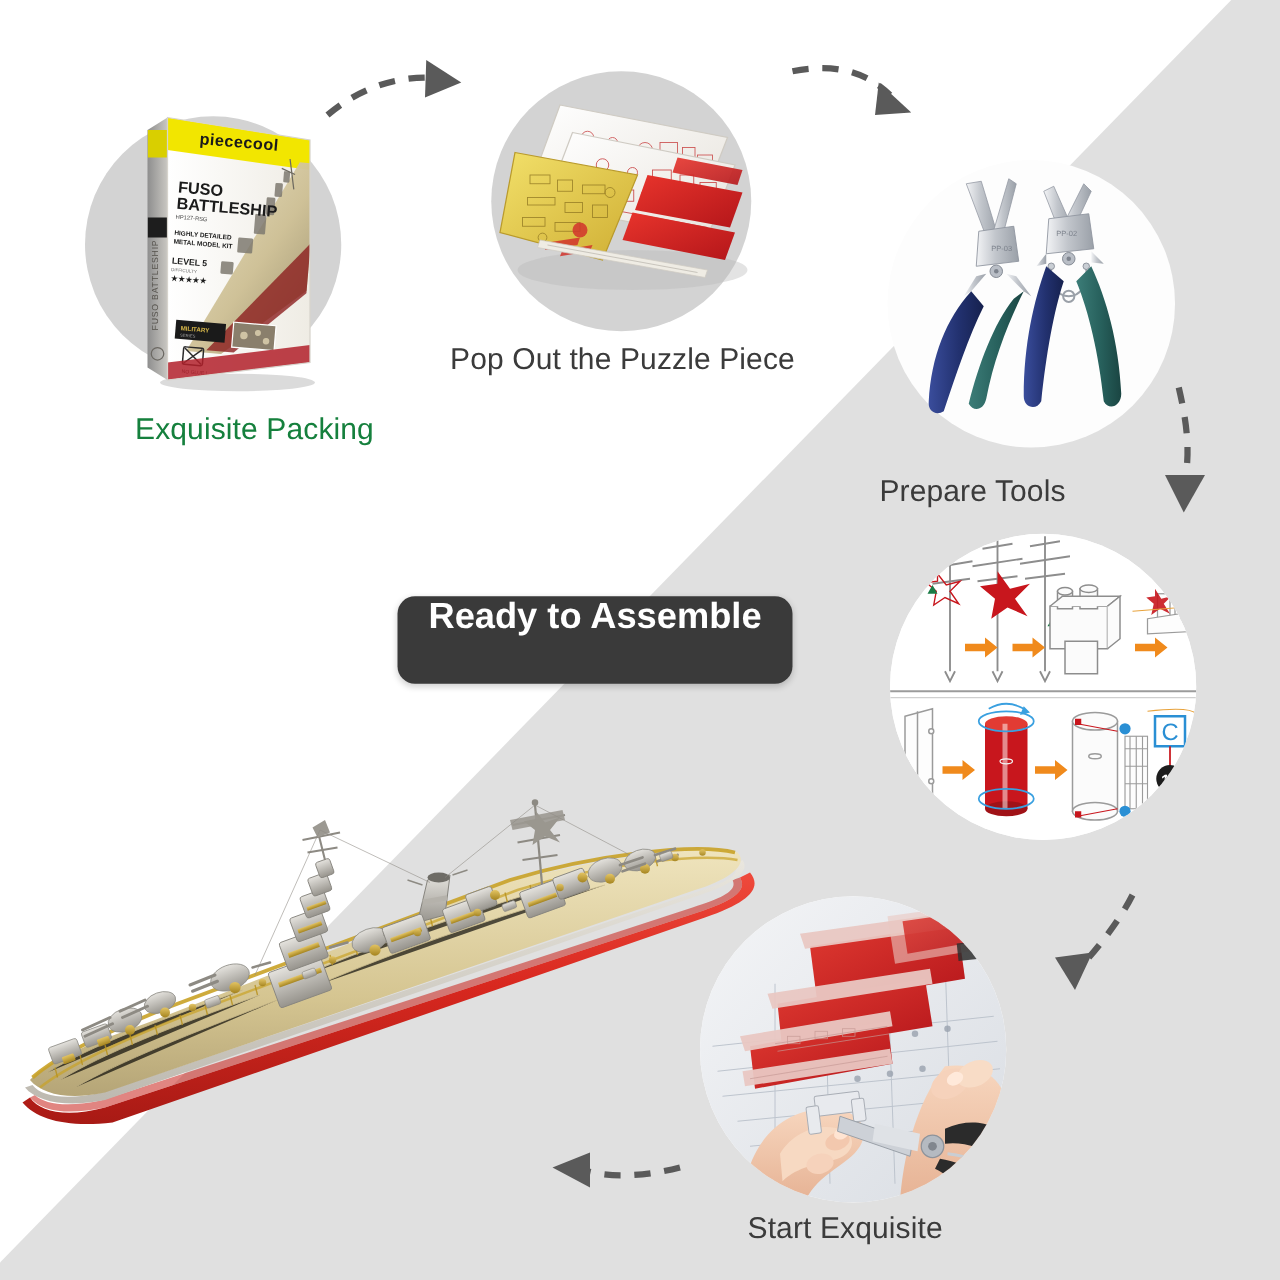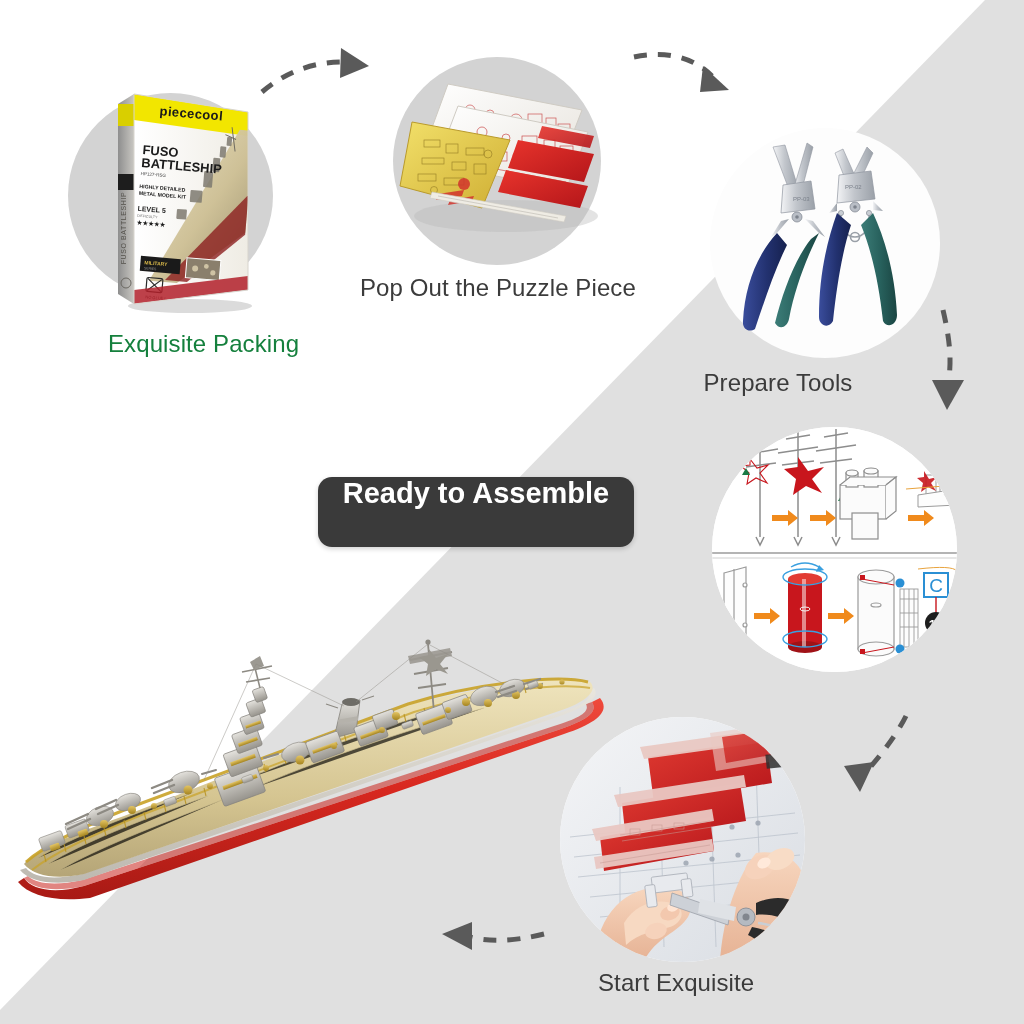--- a/index.html
+++ b/index.html
@@ -276,21 +276,21 @@
       <circle cx="126" cy="80" r="2.6" fill="#c9ced4" stroke="#868c96" stroke-width=".7"></circle>
       <circle cx="154" cy="80" r="2.6" fill="#c9ced4" stroke="#868c96" stroke-width=".7"></circle>
       <path d="M122 70 L114 80 L122 78 Z" fill="url(#steel)"></path>
       <path d="M158 68 L168 78 L158 77 Z" fill="url(#steel)"></path>
 
       <path d="M122 80 C112 108 104 142 104 184 C104 193 114 196 118 188 C122 150 128 116 136 92 Z" fill="url(#gripBlue)"></path>
       <path d="M158 80 C170 106 180 140 182 182 C182 192 172 196 168 188 C164 150 156 116 146 92 Z" fill="url(#gripTeal)"></path>
     </g>
   </svg>
 
-  <div class="step-label" style="left: 622px; top: 369px; font-size: 24px; text-align: center; width: 312px; color: rgb(59, 59, 59);">
+  <div class="step-label" style="left: 622px; top: 380px; font-size: 24px; text-align: center; width: 312px; color: rgb(59, 59, 59);">
     <span>Prepare Tools</span>
   </div>
 
   <div class="circle white" style="left: 712px; top: 427px; width: 245px; height: 245px; background: rgb(253, 253, 253);">
     <svg width="245" height="245" viewBox="0 0 245 245">
       <rect x="0" y="0" width="245" height="245" fill="#ffffff"></rect>
 
       <line x1="0" y1="126" x2="245" y2="126" stroke="#9b9b9b" stroke-width="1.6"></line>
       <line x1="0" y1="131" x2="245" y2="131" stroke="#cfcfcf" stroke-width="1"></line>
 

